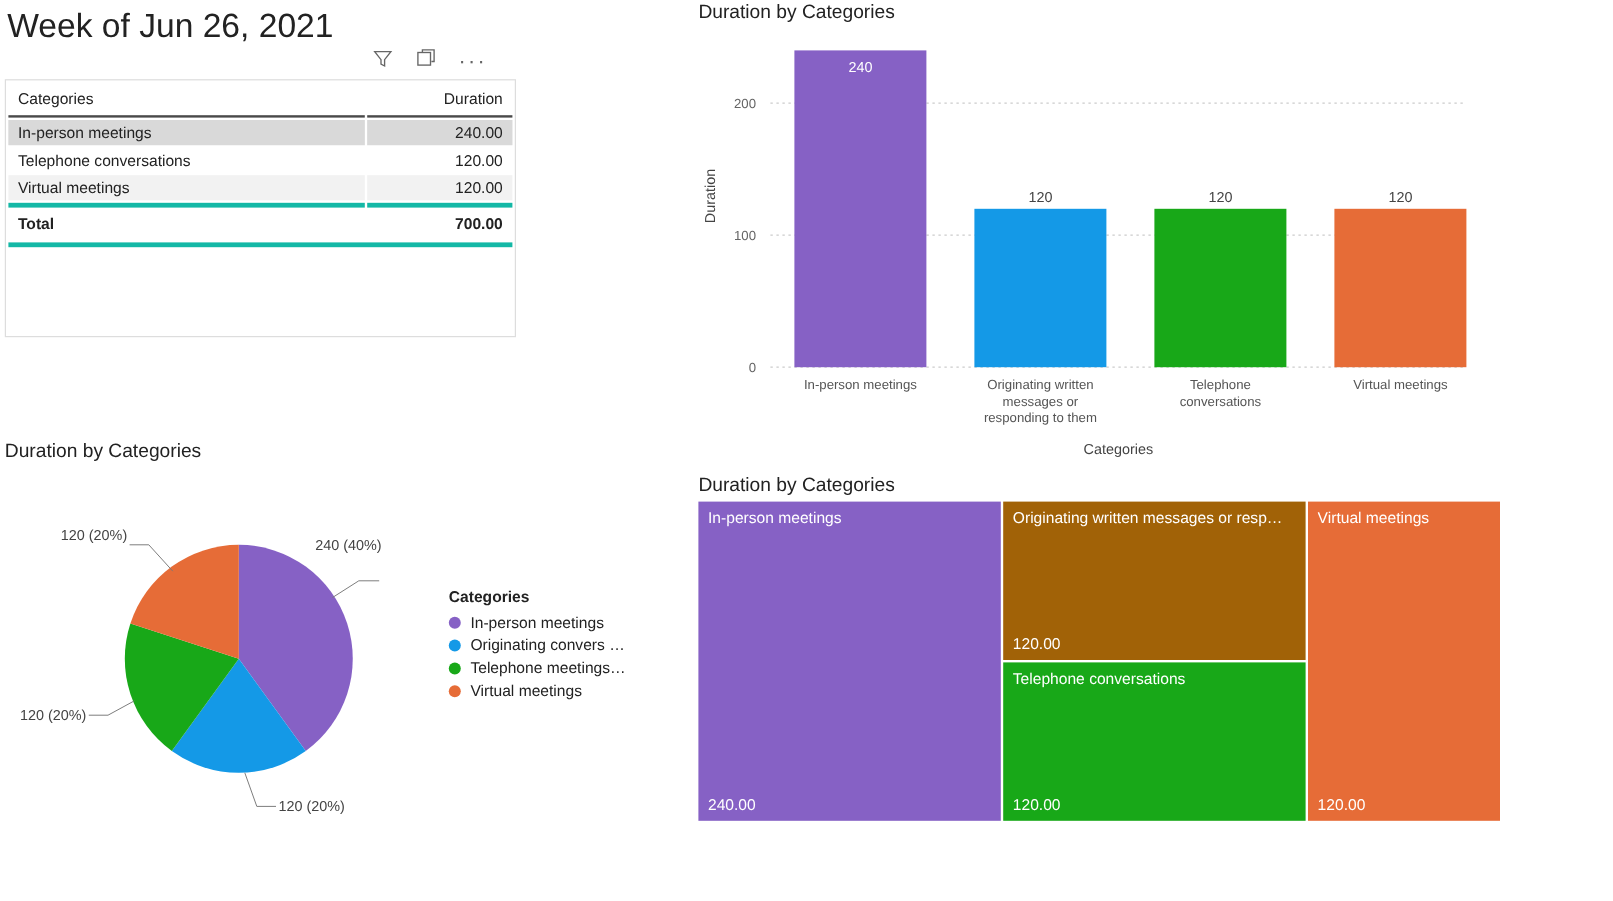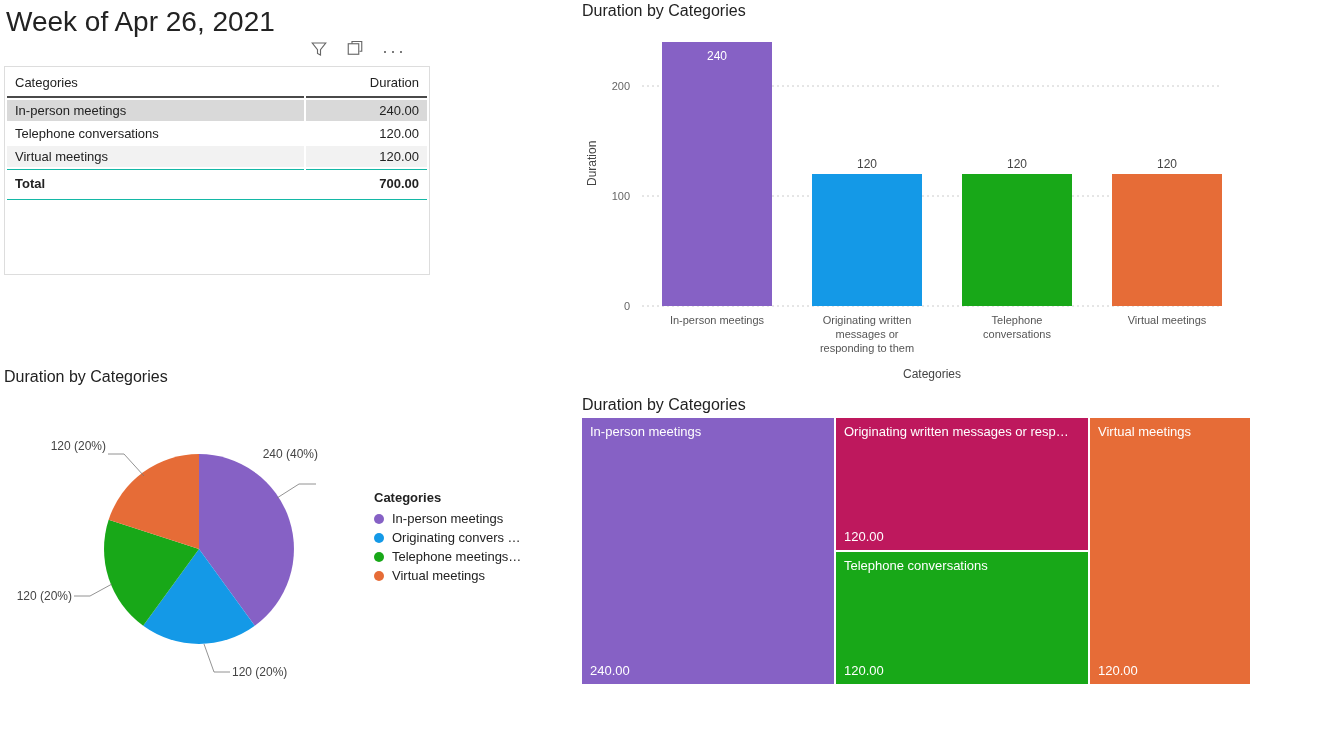--- a/index.html
+++ b/index.html
@@ -9,21 +9,21 @@
   .toolbar{position:absolute;left:310px;top:40px;display:flex;gap:18px;align-items:center;color:#666}
   .toolbar .ico{cursor:pointer}
   
   .table-visual{position:absolute;left:4px;top:66px;width:426px;border:1px solid #ddd;font-size:13px}
   .table-visual th{text-align:left;font-weight:400;padding:6px 8px;border-bottom:2px solid #4a4a4a}
   .table-visual th:last-child{text-align:right}
   .table-visual td{padding:3px 8px}
   .table-visual td:last-child{text-align:right}
   .striped:nth-child(odd){background:#f2f2f2}
   .selrow td{background:#d9d9d9}
-  .table-visual tfoot td{font-weight:700;padding:6px 8px;border-top:1px solid #14b8a6}
+  .table-visual tfoot td{font-weight:700;padding:6px 8px;border-top:4px solid #14b8a6}
   .table-visual .spacer{height:60px}
   
   .bar-title{position:absolute;left:582px;top:2px;font-size:16px;font-weight:400}
   .bar-chart{position:absolute;left:582px;top:26px;width:660px;height:360px}
   
   .pie-title{position:absolute;left:4px;top:368px;font-size:16px}
   .pie-wrap{position:absolute;left:4px;top:404px;width:560px;height:300px}
   .legend{position:absolute;left:370px;top:86px;font-size:13px}
   .legend .hdr{font-weight:600;margin-bottom:6px}
   .legend .row{display:flex;align-items:center;margin:4px 0}
@@ -34,21 +34,21 @@
   .cell{position:relative;color:#fff;font-size:13px}
   .cell .lbl{position:absolute;left:8px;top:6px;white-space:nowrap;overflow:hidden;text-overflow:ellipsis;right:8px}
   .cell .val{position:absolute;left:8px;bottom:6px}
   svg text{font-family:"Segoe UI",Arial,sans-serif}
 </style>
 </head>
 <body>
 
 <div class="page">
 
-  <div class="title">Week of Apr 26, 2021</div>
+  <div class="title">Week of Jun 26, 2021</div>
 
   <div class="toolbar">
     <span class="ico">
       <svg width="18" height="18" viewBox="0 0 24 24" fill="none" stroke="#666" stroke-width="1.5">
           <path d="M3 4h18L14 13v7l-4-2v-5L3 4z"></path>
         </svg>
     </span>
     <span class="ico">
       <svg width="18" height="18" viewBox="0 0 24 24" fill="none" stroke="#666" stroke-width="1.5">
           <rect x="3" y="5" width="14" height="14"></rect>
@@ -168,21 +168,21 @@
     </div>
   </div>
 
   <div class="tree-title">Duration by Categories</div>
   <div class="tree">
     <div class="cell" style="width:252px;background:#8661C5">
       <div class="lbl">In-person meetings</div>
       <div class="val">240.00</div>
     </div>
     <div style="width:252px;display:flex;flex-direction:column;gap:2px">
-      <div class="cell" style="flex:1;background:#be185d">
+      <div class="cell" style="flex:1;background:#a16207">
         <div class="lbl">Originating written messages or resp…</div>
         <div class="val">120.00</div>
       </div>
       <div class="cell" style="flex:1;background:#18A818">
         <div class="lbl">Telephone conversations</div>
         <div class="val">120.00</div>
       </div>
     </div>
     <div class="cell" style="width:160px;background:#E66C37">
       <div class="lbl">Virtual meetings</div>

